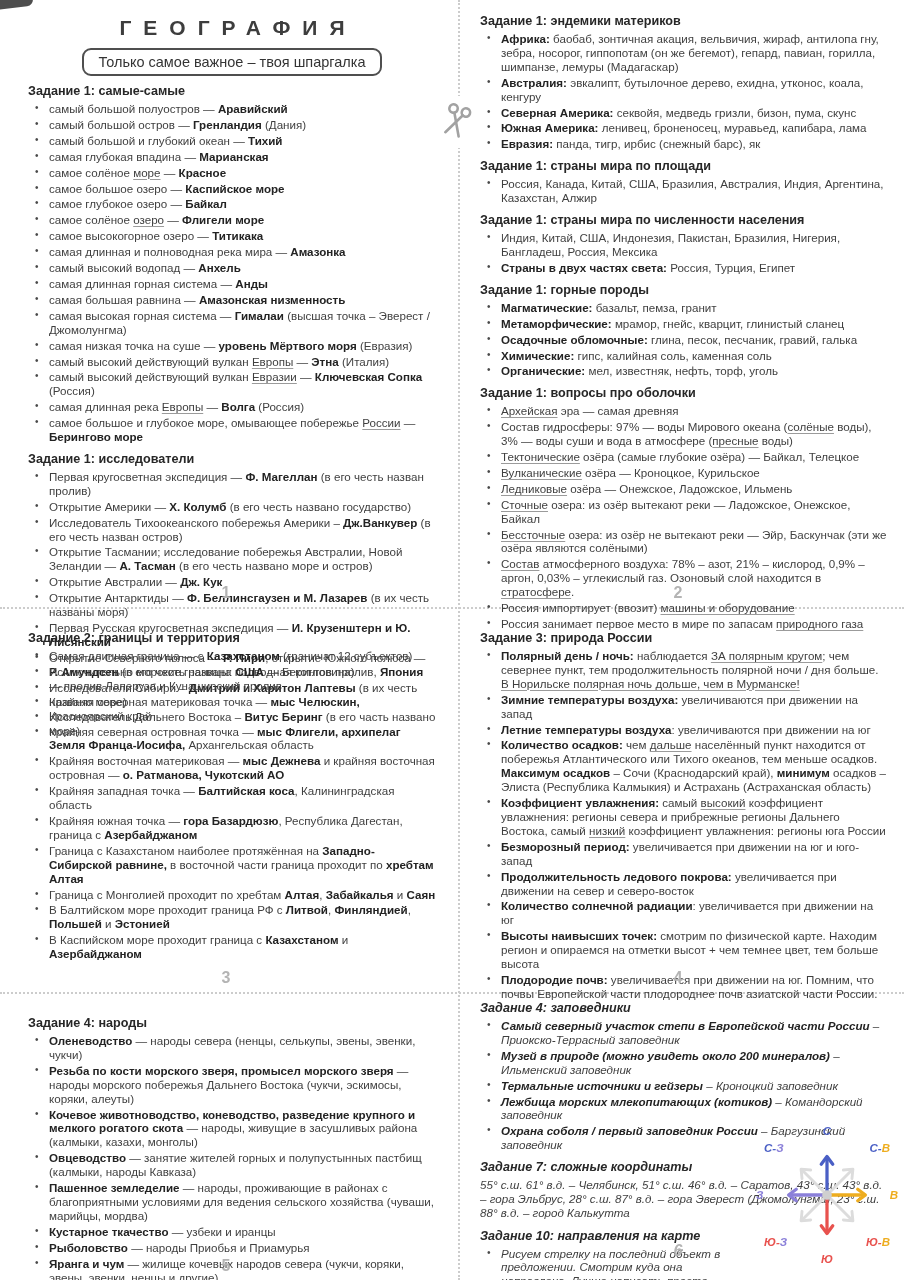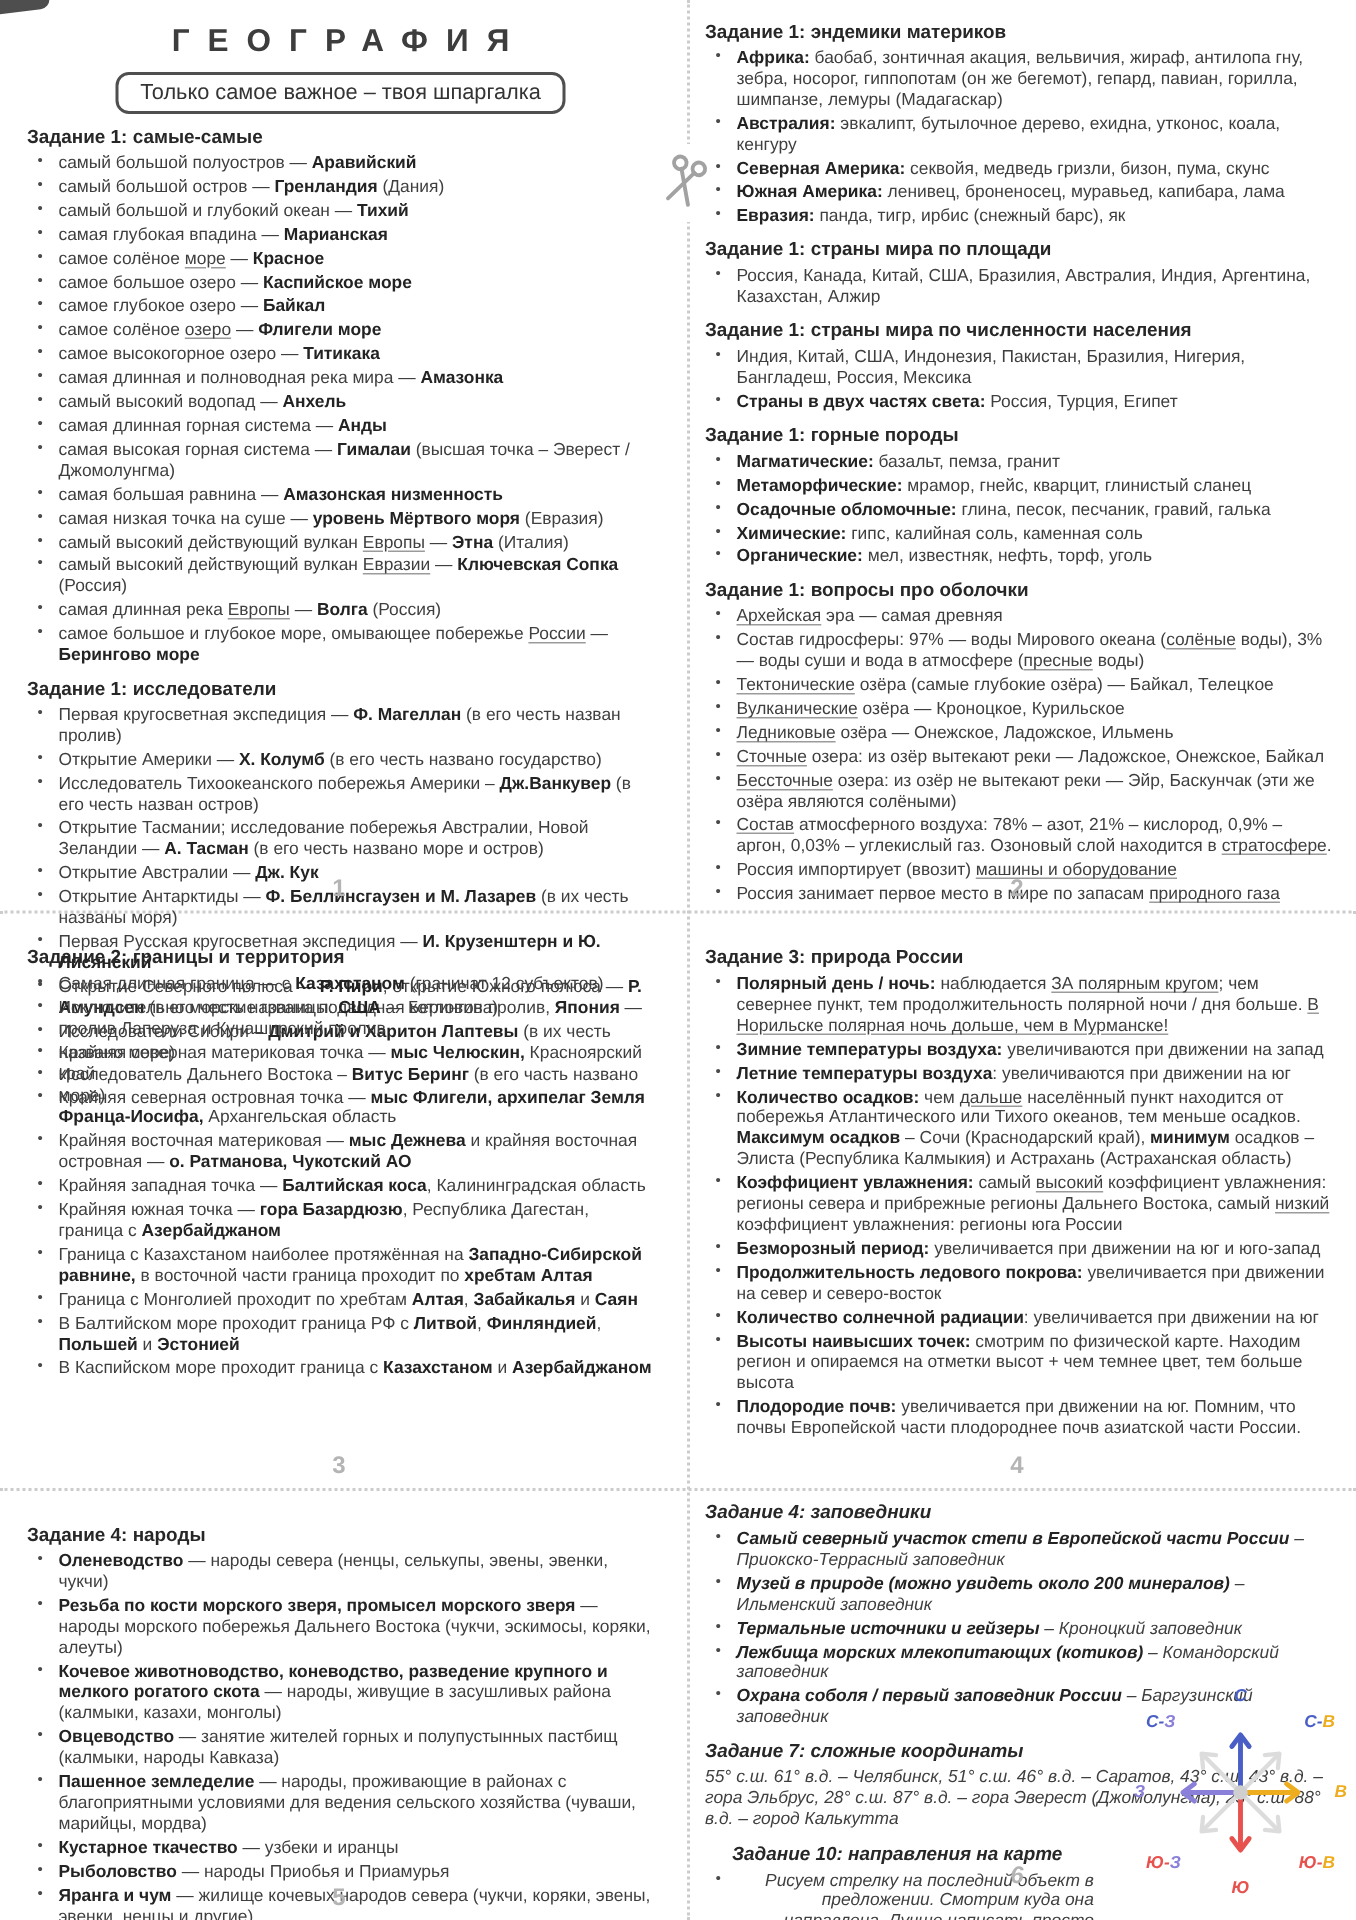--- a/index.html
+++ b/index.html
@@ -13,38 +13,38 @@
   
   .smudge{position:absolute;left:-9px;top:-5px;width:42px;height:13px;background:#4e4e4e;border-radius:7px;transform:rotate(-7deg);}
   
   .cell{position:absolute;box-sizing:border-box;}
   .c0{left:0;top:0;width:452px;height:607px;}
   .c1{left:452px;top:0;width:452px;height:607px;}
   .c2{left:0;top:607px;width:452px;height:385px;}
   .c3{left:452px;top:607px;width:452px;height:385px;}
   .c4{left:0;top:992px;width:452px;height:288px;}
   .c5{left:452px;top:977px;width:452px;height:288px;font-style:italic;}
-  .page-body{padding:6px 16px 0 18px;}
+  .page-body{padding:6px 16px 0 28px;}
   .c2 .page-body,.c3 .page-body,.c4 .page-body,.c5 .page-body{padding-top:16px;}
   .page-number{position:absolute;bottom:5px;left:0;width:100%;text-align:center;
                color:#b4b4b4;font-size:16px;font-weight:700;}
   
   .doc-title{text-align:center;font-size:21px;font-weight:700;color:#3d3d3d;
              letter-spacing:12px;padding-left:12px;margin:10px 0 8px 0;}
   .badge{display:table;margin:0 auto 4px auto;border:2px solid #4f4f4f;border-radius:9px;
          padding:4px 14px;font-size:14.5px;color:#343434;text-align:center;}
   
   .sec-title{font-size:12.6px;font-weight:700;color:#272727;margin:8px 0 4px 0;}
   .item{position:relative;padding-left:21px;font-size:11.6px;line-height:1.2;
         margin:0 0 2px 0;}
   .item::before{content:"•";position:absolute;left:7px;top:0;color:#4a4a4a;font-size:10px;}
   .para{font-size:11.6px;line-height:1.22;margin:2px 0 2px 0;}
   .b{font-weight:700;color:#232323;}
   .u{text-decoration:underline;text-decoration-color:#9b9b9b;text-underline-offset:2px;text-decoration-thickness:1px;}
-  .narrow{width:57%;text-align:right;}
+  .narrow{width:57%;}
   
   .scissors{position:absolute;left:436px;top:96px;width:40px;height:52px;background:#ffffff;
             display:flex;align-items:center;justify-content:center;}
   
   .compass{position:absolute;right:6px;top:150px;width:142px;height:136px;}
   .compass svg{position:absolute;left:50%;top:50%;transform:translate(-50%,-50%);}
   .clabel{position:absolute;font-size:11.5px;font-weight:700;white-space:nowrap;}
   .cl-n{left:50%;top:-2px;transform:translateX(-50%);}
   .cl-s{left:50%;bottom:-2px;transform:translateX(-50%);}
   .cl-w{left:0;top:50%;transform:translateY(-50%);}
@@ -85,22 +85,22 @@
         <div class="item">самый большой и глубокий океан — <span class="b">Тихий</span></div>
         <div class="item">самая глубокая впадина — <span class="b">Марианская</span></div>
         <div class="item">самое солёное <span class="u">море</span> — <span class="b">Красное</span></div>
         <div class="item">самое большое озеро — <span class="b">Каспийское море</span></div>
         <div class="item">самое глубокое озеро — <span class="b">Байкал</span></div>
         <div class="item">самое солёное <span class="u">озеро</span> — <span class="b">Флигели море</span></div>
         <div class="item">самое высокогорное озеро — <span class="b">Титикака</span></div>
         <div class="item">самая длинная и полноводная река мира — <span class="b">Амазонка</span></div>
         <div class="item">самый высокий водопад — <span class="b">Анхель</span></div>
         <div class="item">самая длинная горная система — <span class="b">Анды</span></div>
+        <div class="item">самая большая равнина — <span class="b">Амазонская низменность</span></div>
         <div class="item">самая высокая горная система — <span class="b">Гималаи</span> (высшая точка – Эверест / Джомолунгма)</div>
-        <div class="item">самая большая равнина — <span class="b">Амазонская низменность</span></div>
         <div class="item">самая низкая точка на суше — <span class="b">уровень Мёртвого моря</span> (Евразия)</div>
         <div class="item">самый высокий действующий вулкан <span class="u">Европы</span> — <span class="b">Этна</span> (Италия)</div>
         <div class="item">самый высокий действующий вулкан <span class="u">Евразии</span> — <span class="b">Ключевская Сопка</span> (Россия)</div>
         <div class="item">самая длинная река <span class="u">Европы</span> — <span class="b">Волга</span> (Россия)</div>
         <div class="item">самое большое и глубокое море, омывающее побережье <span class="u">России</span> — <span class="b">Берингово море</span></div>
         <div class="sec-title">Задание 1: исследователи</div>
         <div class="item">Первая кругосветная экспедиция — <span class="b">Ф. Магеллан</span> (в его честь назван пролив)</div>
         <div class="item">Открытие Америки — <span class="b">Х. Колумб</span> (в его честь названо государство)</div>
         <div class="item">Исследователь Тихоокеанского побережья Америки – <span class="b">Дж.Ванкувер</span> (в его честь назван остров)</div>
         <div class="item">Открытие Тасмании; исследование побережья Австралии, Новой Зеландии — <span class="b">А. Тасман</span> (в его честь названо море и остров)</div>

